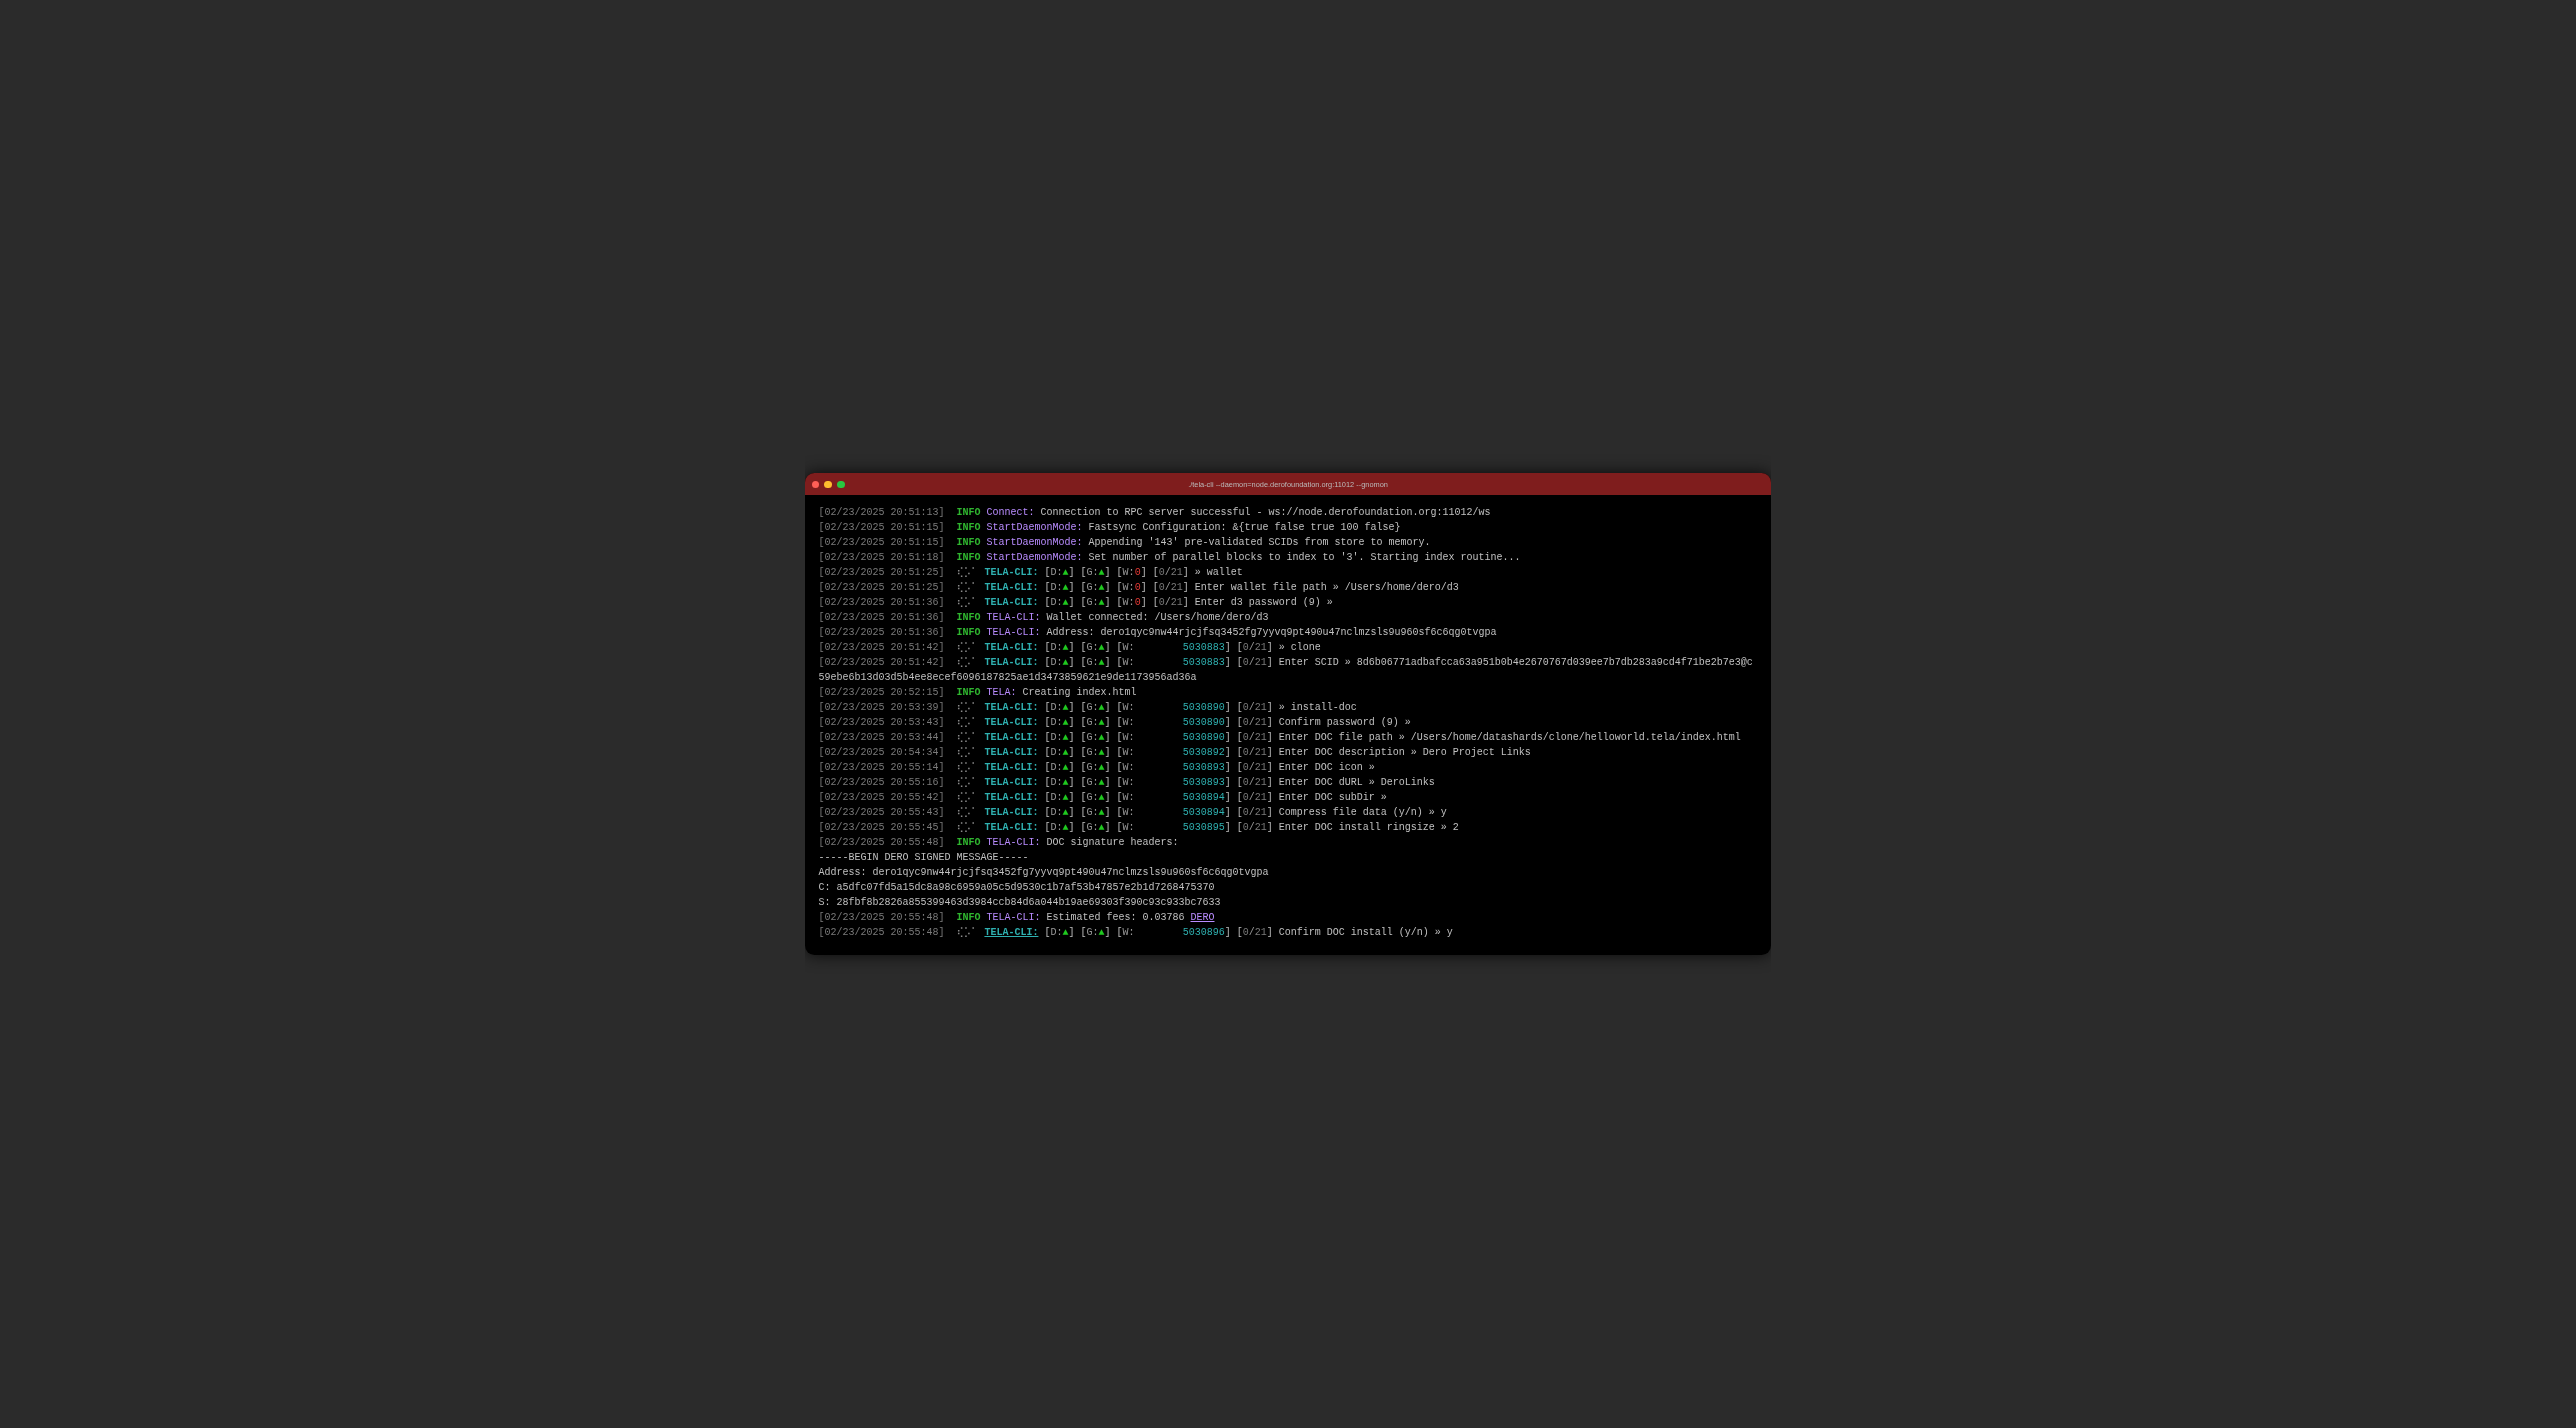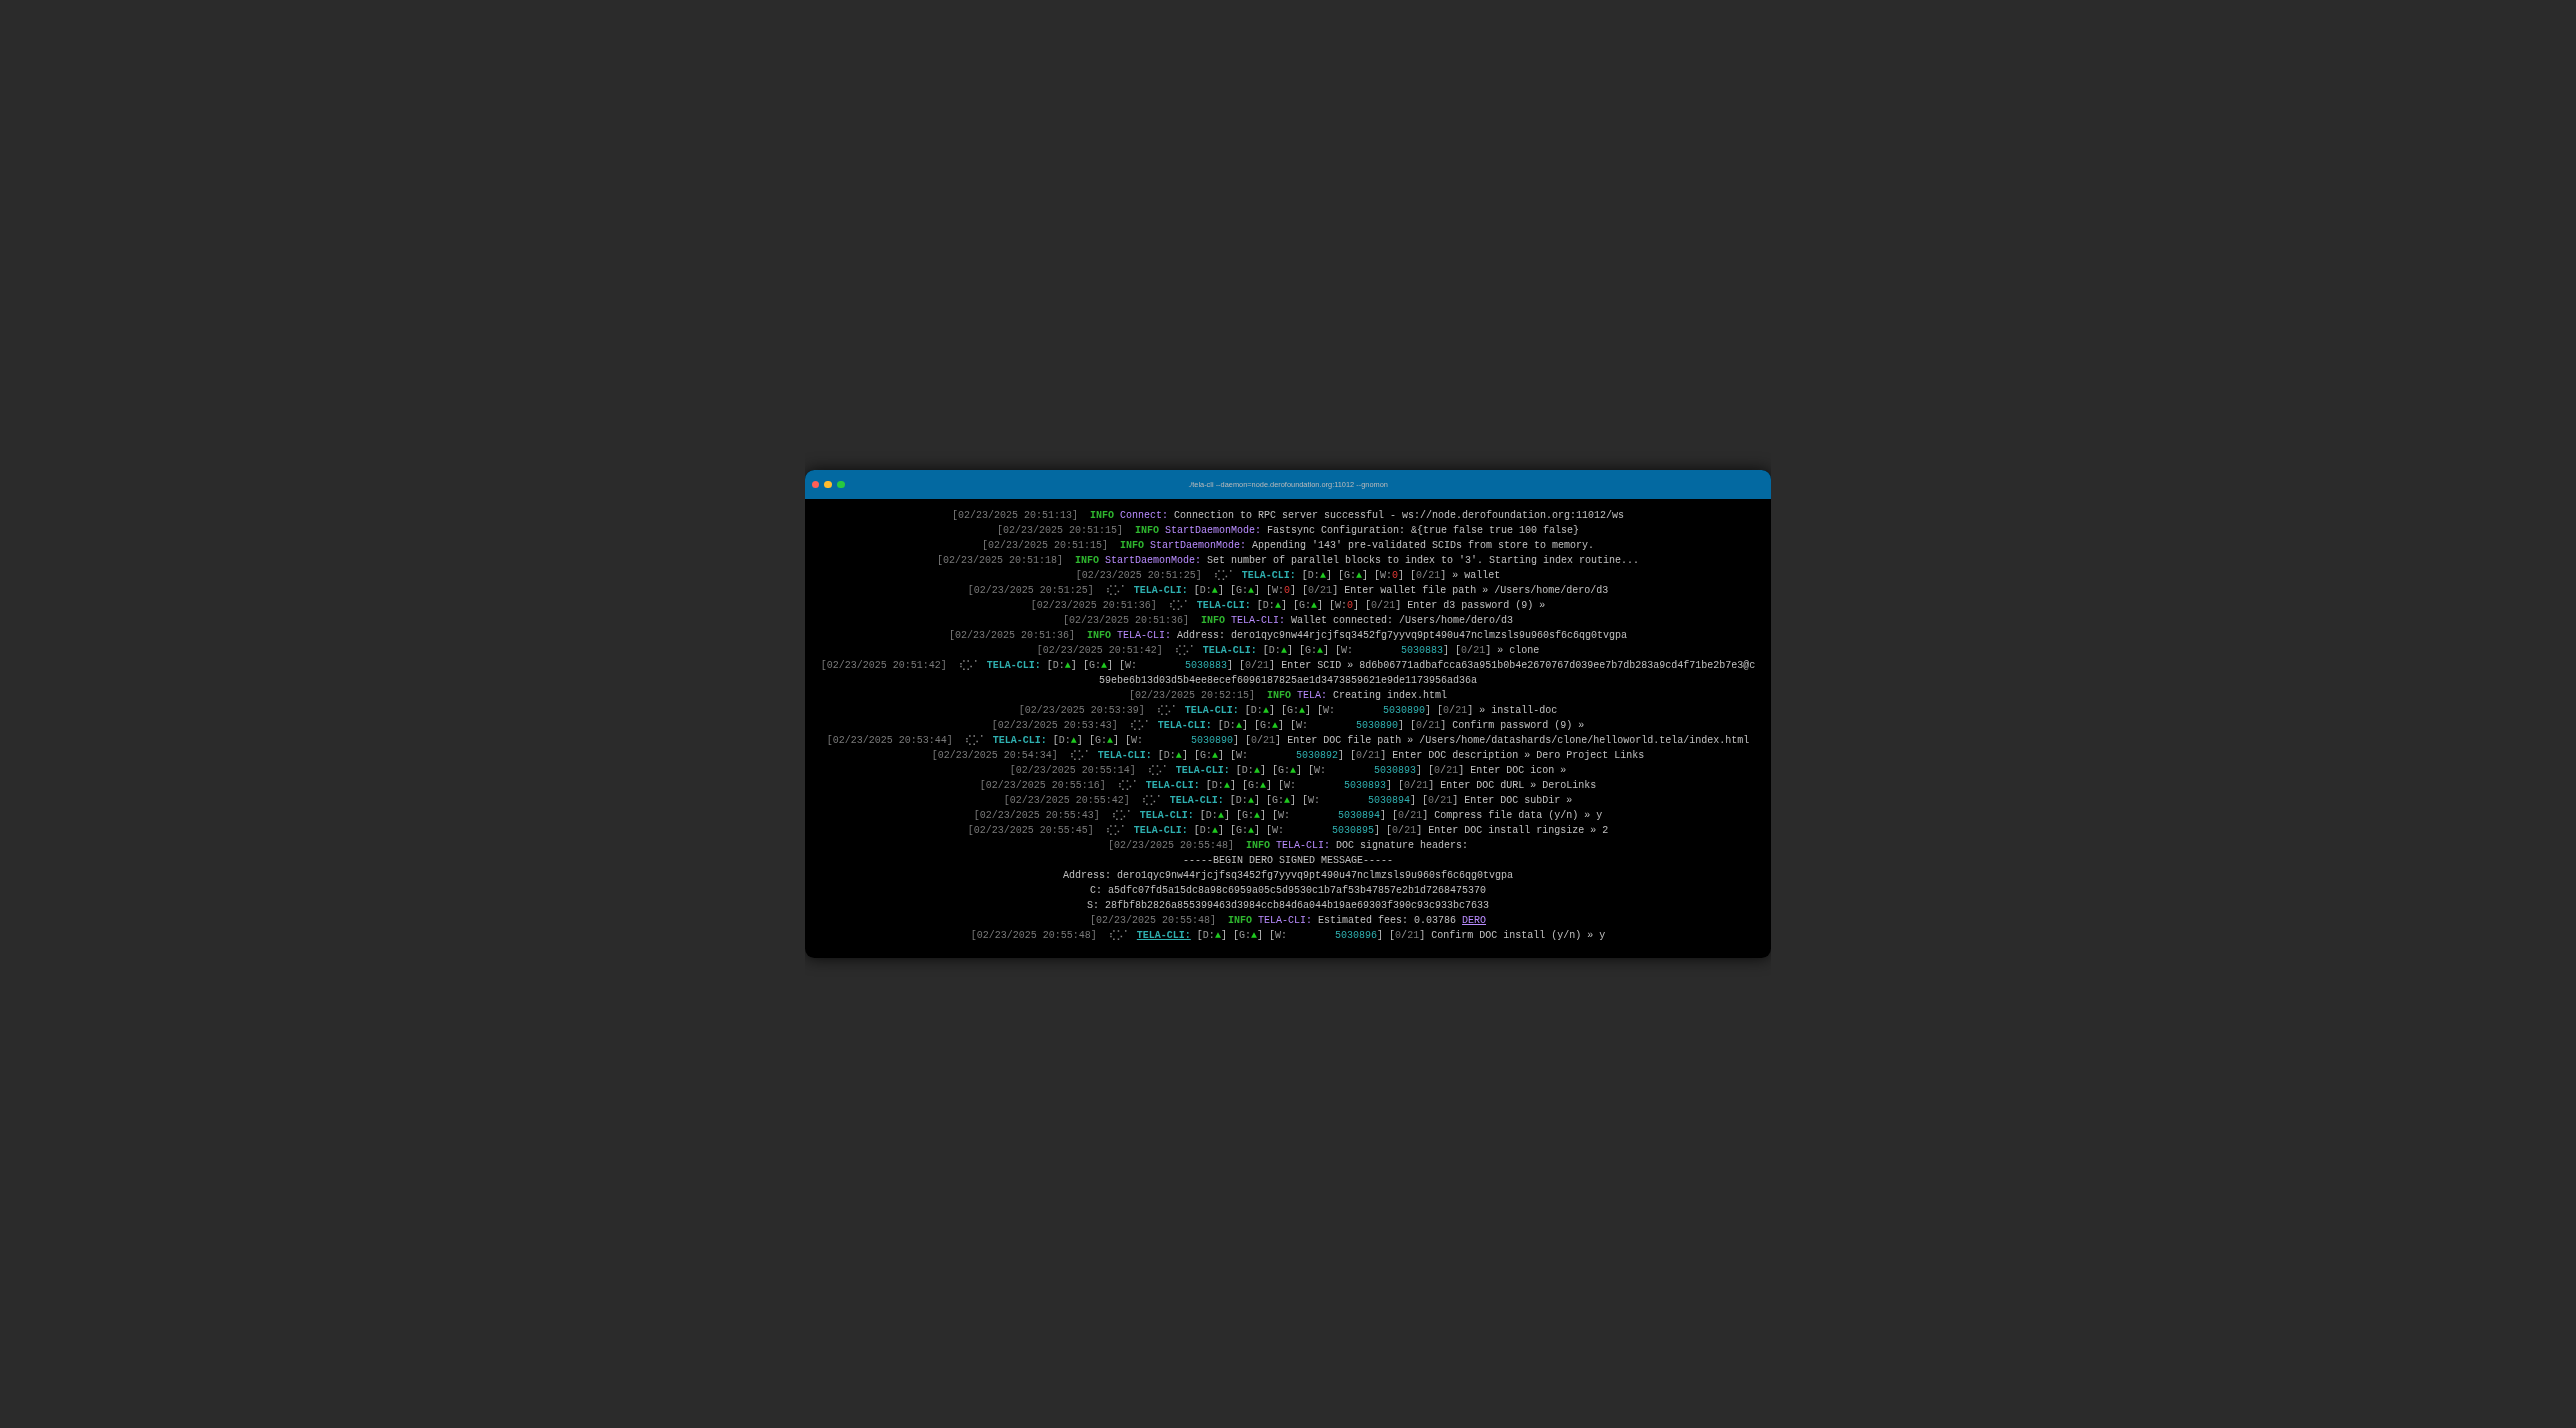--- a/index.html
+++ b/index.html
@@ -8,42 +8,41 @@
     background:#000;
     border-radius:9.4px;
     box-shadow:0 0 16px rgba(0,0,0,0.8);
     overflow:hidden;
     font-family:"Menlo","Consolas","Courier New",monospace;
     font-size:10px;
     line-height:1.5;
     color:#c0c0c0;
   }
   .titlebar{
-    height:29px;
-    background:#0369a1;
+    height:22px;
+    background:#7f1d1d;
     display:flex;
     align-items:center;
     padding:0 6.7px;
     position:relative;
   }
   .dots{display:flex;gap:5.4px;}
   .dot{width:7.4px;height:7.4px;border-radius:50%;}
   .dot.red{background:#ff5f57;}
   .dot.yellow{background:#febc2e;}
   .dot.green{background:#28c840;}
   .title{
     position:absolute;left:0;right:0;text-align:center;
     font-size:7.4px;color:#bbb;font-family:-apple-system,Helvetica,Arial,sans-serif;
     pointer-events:none;
   }
   .term{
     padding:9.4px 13.4px 14.8px 13.4px;
     white-space:pre-wrap;
     word-break:break-all;
-    text-align:center;
   }
   .ts{color:#7a7a7a;}
   .info{color:#2fb62f;font-weight:bold;}
   .source{color:#b98cff;}
   .msg{color:#c0c0c0;}
   .dots-cli{color:#8a8a8a;}
   .tela{color:#2fb0b0;font-weight:bold;}
   .tela-u{color:#2fb0b0;font-weight:bold;text-decoration:underline;}
   .bracket{color:#bdbdbd;}
   .d-label,.g-label,.w-label{color:#9a9a9a;}

